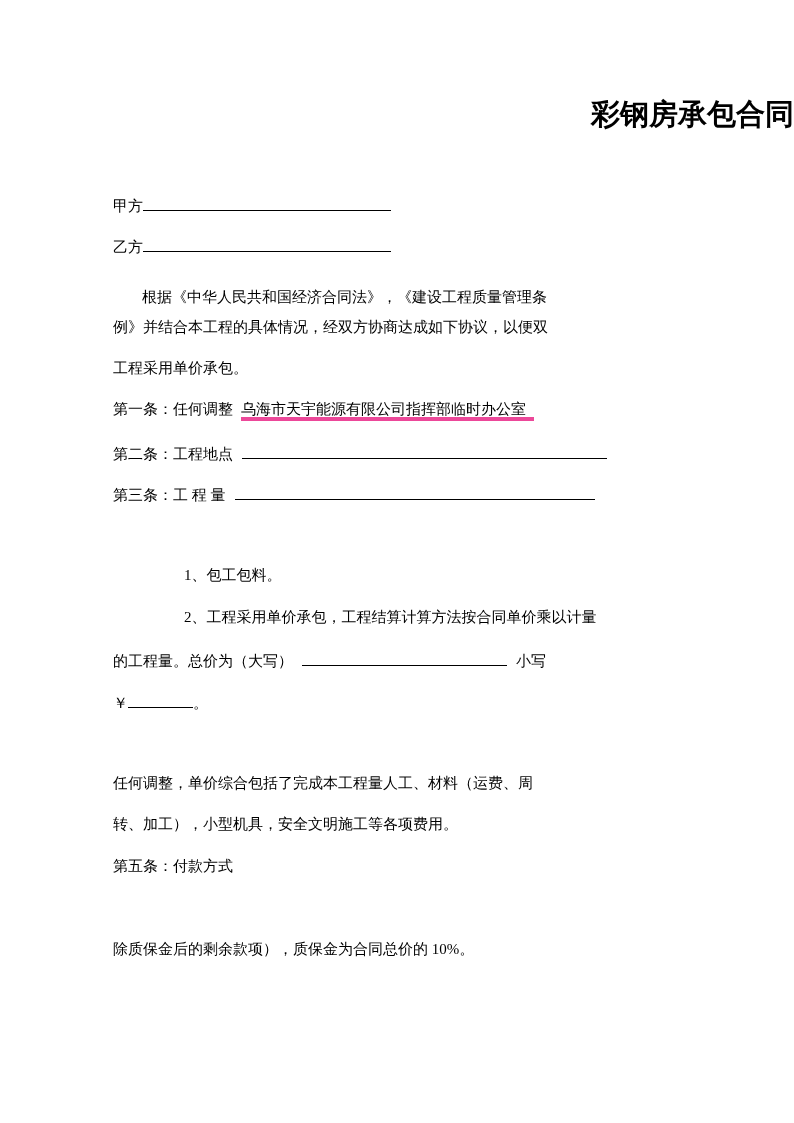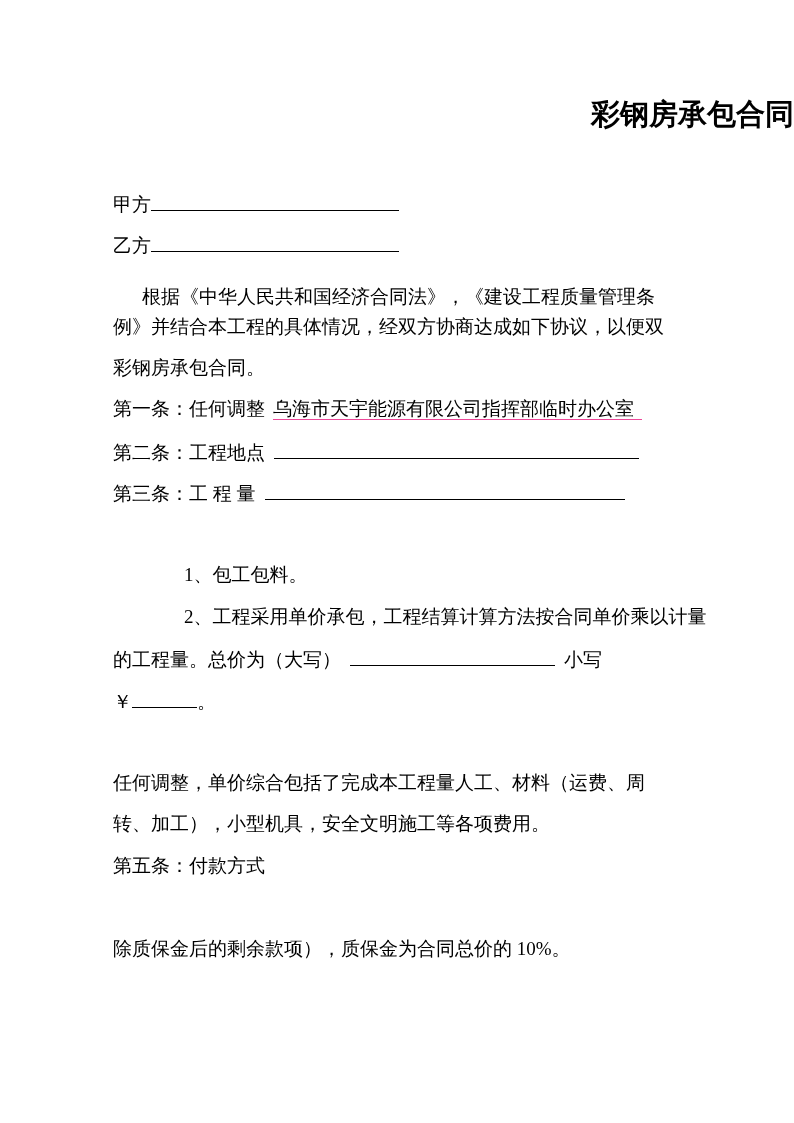--- a/index.html
+++ b/index.html
@@ -9,21 +9,21 @@
     height: 1123px;
     background: #ffffff;
     overflow: hidden;
     font-family: "Liberation Serif", "DejaVu Serif", serif;
     color: #000000;
   }
   .line {
     position: absolute;
     left: 113px;
     white-space: nowrap;
-    font-size: 19px;
+    font-size: 15px;
     line-height: 24px;
     color: #000000;
   }
   .doc-title {
     position: absolute;
     left: 0;
     top: 96px;
     width: 794px;
     text-align: right;
     font-size: 29px;
@@ -37,41 +37,41 @@
     border-bottom: 1px solid #000000;
     vertical-align: baseline;
   }
   .blank-party { width: 248px; }
   .blank-wide  { width: 365px; margin-left: 9px; }
   .blank-wide2 { width: 360px; margin-left: 9px; }
   .blank-daxie { width: 205px; margin-left: 9px; margin-right: 9px; }
   .blank-yuan  { width: 62px; }
   .blank-yen   { width: 65px; }
   .filled-underline {
-    border-bottom: 1px solid #ec4899;
+    border-bottom: 4px solid #ec4899;
     margin-left: 8px;
     padding-right: 8px;
   }
   .indent-item { left: 150px; margin-left: 34px; }
   .indent-para { left: 142px; margin-top: 12px; }
 </style>
 </head>
 <body>
 
 <div class="page">
 
   <div class="doc-title">彩钢房承包合同</div>
 
   <div class="line" style="top:191px"><span>甲方</span><span class="blank blank-party"></span></div>
 
   <div class="line" style="top:232px"><span>乙方</span><span class="blank blank-party"></span></div>
 
   <div class="line indent-para" style="top:273px">根据《中华人民共和国经济合同法》，《建设工程质量管理条</div>
   <div class="line" style="top:315px">例》并结合本工程的具体情况，经双方协商达成如下协议，以便双</div>
-  <div class="line" style="top:356px">彩钢房承包合同。</div>
+  <div class="line" style="top:356px">工程采用单价承包。</div>
 
   <div class="line" style="top:397px"><span>第一条：任何调整</span><span class="filled-underline">乌海市天宇能源有限公司指挥部临时办公室</span></div>
 
   <div class="line" style="top:439px"><span>第二条：工程地点</span><span class="blank blank-wide"></span></div>
 
   <div class="line" style="top:480px"><span>第三条：工 程 量</span><span class="blank blank-wide2"></span></div>
 
 
   <div class="line indent-item" style="top:563px">1、包工包料。</div>
 

